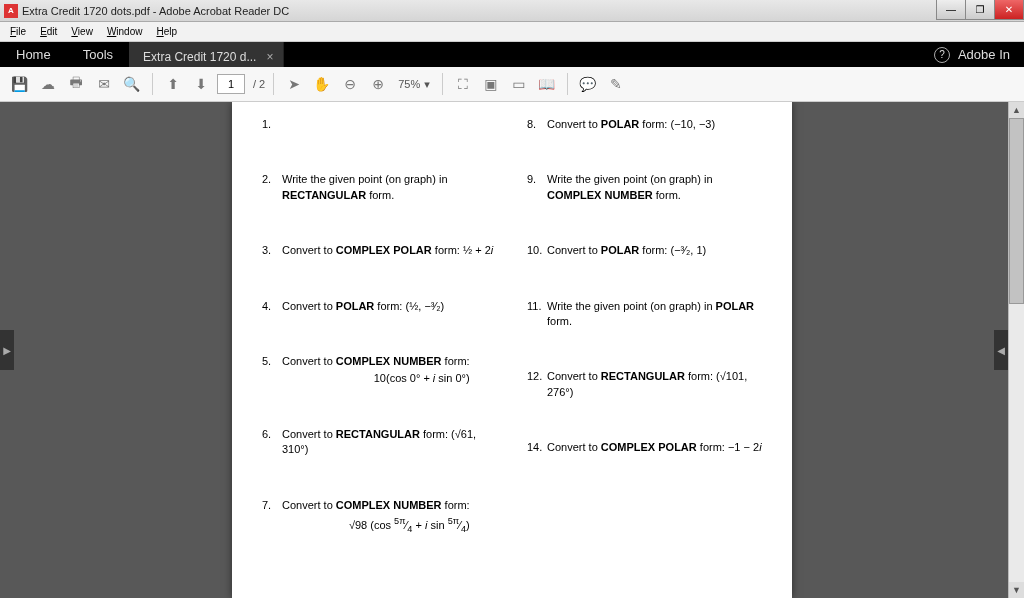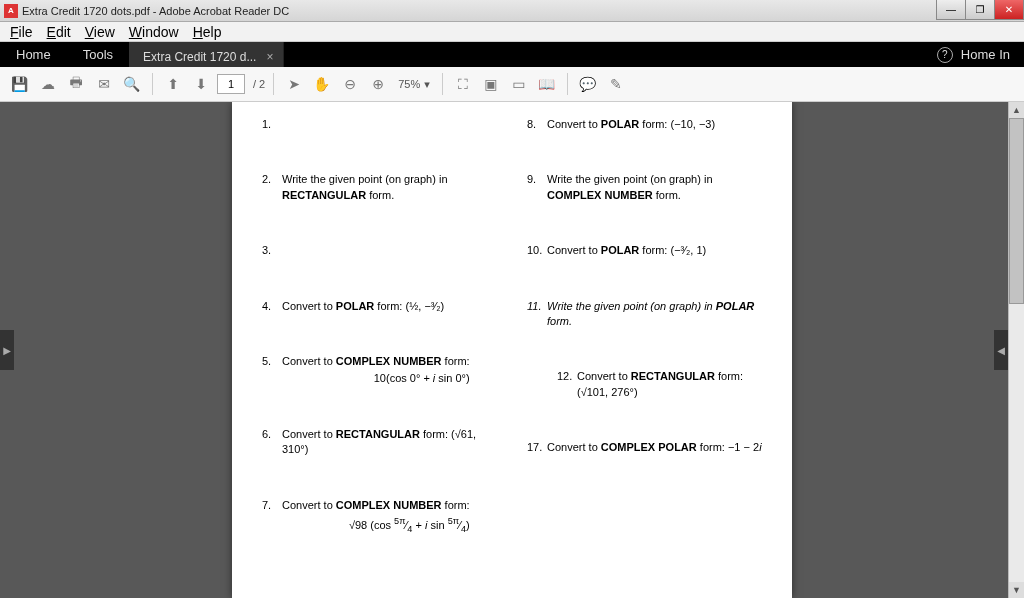--- a/index.html
+++ b/index.html
@@ -3,21 +3,21 @@
 <meta charset="utf-8">
 <style>
 * { margin: 0; padding: 0; box-sizing: border-box; font-family: "Segoe UI", Tahoma, sans-serif; }
 body { background: #fff; overflow: hidden; width: 1024px; height: 608px; }
 .titlebar { height: 22px; background: linear-gradient(#e8e8e8,#d5d5d5); display: flex; align-items: center; font-size: 11px; position: relative; border-bottom: 1px solid #aaa; }
 .titlebar .pdf-icon { width: 14px; height: 14px; background: #d33; margin: 0 4px; display: flex; align-items: center; justify-content: center; color: #fff; font-size: 8px; font-weight: bold; }
 .titlebar-text { color: #222; }
 .win-controls { position: absolute; right: 0; top: 0; display: flex; }
 .win-btn { width: 30px; height: 20px; display: flex; align-items: center; justify-content: center; font-size: 10px; background: linear-gradient(#eee,#ccc); border: 1px solid #888; border-top: none; margin-left: -1px; }
 .win-btn.close { background: linear-gradient(#e66,#c22); color: #fff; }
-.menubar { height: 20px; background: #f2f2f2; display: flex; align-items: center; font-size: 14px; padding-left: 4px; gap: 2px; border-bottom: 1px solid #ccc; }
+.menubar { height: 20px; background: #f2f2f2; display: flex; align-items: center; font-size: 10px; padding-left: 4px; gap: 2px; border-bottom: 1px solid #ccc; }
 .menu-item { padding: 2px 6px; cursor: default; }
 .menu-item .u { text-decoration: underline; }
 .tabbar { height: 25px; background: #000000; display: flex; align-items: center; color: #ddd; font-size: 13px; }
 .hometools { display: flex; align-items: center; height: 100%; }
 .hometools div { padding: 0 16px; height: 100%; display: flex; align-items: center; }
 .doctab { background: #333; height: 100%; display: flex; align-items: center; padding: 4px 10px 0 14px; font-size: 12px; border-right: 1px solid #222; }
 .doctab .x { margin-left: 10px; font-size: 12px; color: #aaa; }
 .signin { margin-left: auto; padding: 0 14px; display: flex; align-items: center; gap: 8px; font-size: 13px; }
 .signin .q { width: 16px; height: 16px; border: 1.5px solid #aaa; border-radius: 50%; display: flex; align-items: center; justify-content: center; font-size: 10px; }
 .toolbar { height: 35px; background: #f7f7f7; border-bottom: 1px solid #ccc; display: flex; align-items: center; padding: 0 8px; gap: 4px; color: #777; }
@@ -65,21 +65,21 @@
   <div class="hometools">
     <div>Home</div>
     <div>Tools</div>
   </div>
   <div class="doctab">
     <span>Extra Credit 1720 d...</span>
     <span class="x">×</span>
   </div>
   <div class="signin">
     <div class="q">?</div>
-    <span>Home In</span>
+    <span>Adobe In</span>
   </div>
 </div>
 
 <div class="toolbar">
   <div class="tbtn">💾</div>
   <div class="tbtn">☁</div>
   <div class="tbtn">🖶</div>
   <div class="tbtn">✉</div>
   <div class="tbtn">🔍</div>
   <div class="sep"></div>
@@ -114,20 +114,21 @@
       <div class="col" id="col-left">
           <div class="prob">
             <div class="n">1.</div>
           </div>
           <div class="prob">
             <div class="n">2.</div>
             <div class="t">Write the given point (on graph) in <b>RECTANGULAR</b> form.</div>
           </div>
           <div class="prob">
             <div class="n">3.</div>
+            <div class="t">Convert to <b>COMPLEX POLAR</b> form: ½ + 2<i>i</i></div>
           </div>
           <div class="prob">
             <div class="n">4.</div>
             <div class="t">Convert to <b>POLAR</b> form: (½, −³⁄₂)</div>
           </div>
           <div class="prob">
             <div class="n">5.</div>
             <div class="t">Convert to <b>COMPLEX NUMBER</b> form:<div class="sub">10(cos 0° + <i>i</i> sin 0°)</div></div>
           </div>
           <div class="prob">
@@ -145,30 +146,30 @@
             <div class="t">Convert to <b>POLAR</b> form: (−10, −3)</div>
           </div>
           <div class="prob" style="margin-top: 18px;">
             <div class="n">9.</div>
             <div class="t">Write the given point (on graph) in <b>COMPLEX NUMBER</b> form.</div>
           </div>
           <div class="prob" style="margin-top: 38px;">
             <div class="n">10.</div>
             <div class="t">Convert to <b>POLAR</b> form: (−³⁄₂, 1)</div>
           </div>
-          <div class="prob" style=" font-style: italic;">
+          <div class="prob" style="">
             <div class="n">11.</div>
             <div class="t">Write the given point (on graph) in <b>POLAR</b> form.</div>
           </div>
-          <div class="prob" style="margin-top: 18px; margin-left: 30px;">
+          <div class="prob" style="margin-top: 18px;">
             <div class="n">12.</div>
             <div class="t">Convert to <b>RECTANGULAR</b> form: (√101, 276°)</div>
           </div>
           <div class="prob" style="margin-top: 20px;">
-            <div class="n">17.</div>
+            <div class="n">14.</div>
             <div class="t">Convert to <b>COMPLEX POLAR</b> form: −1 − 2<i>i</i></div>
           </div>
         </div>
     </div>
   </div>
   <div class="vscroll">
     <div class="arrow">▲</div>
     <div class="track">
         <div class="thumb"></div>
       </div>

